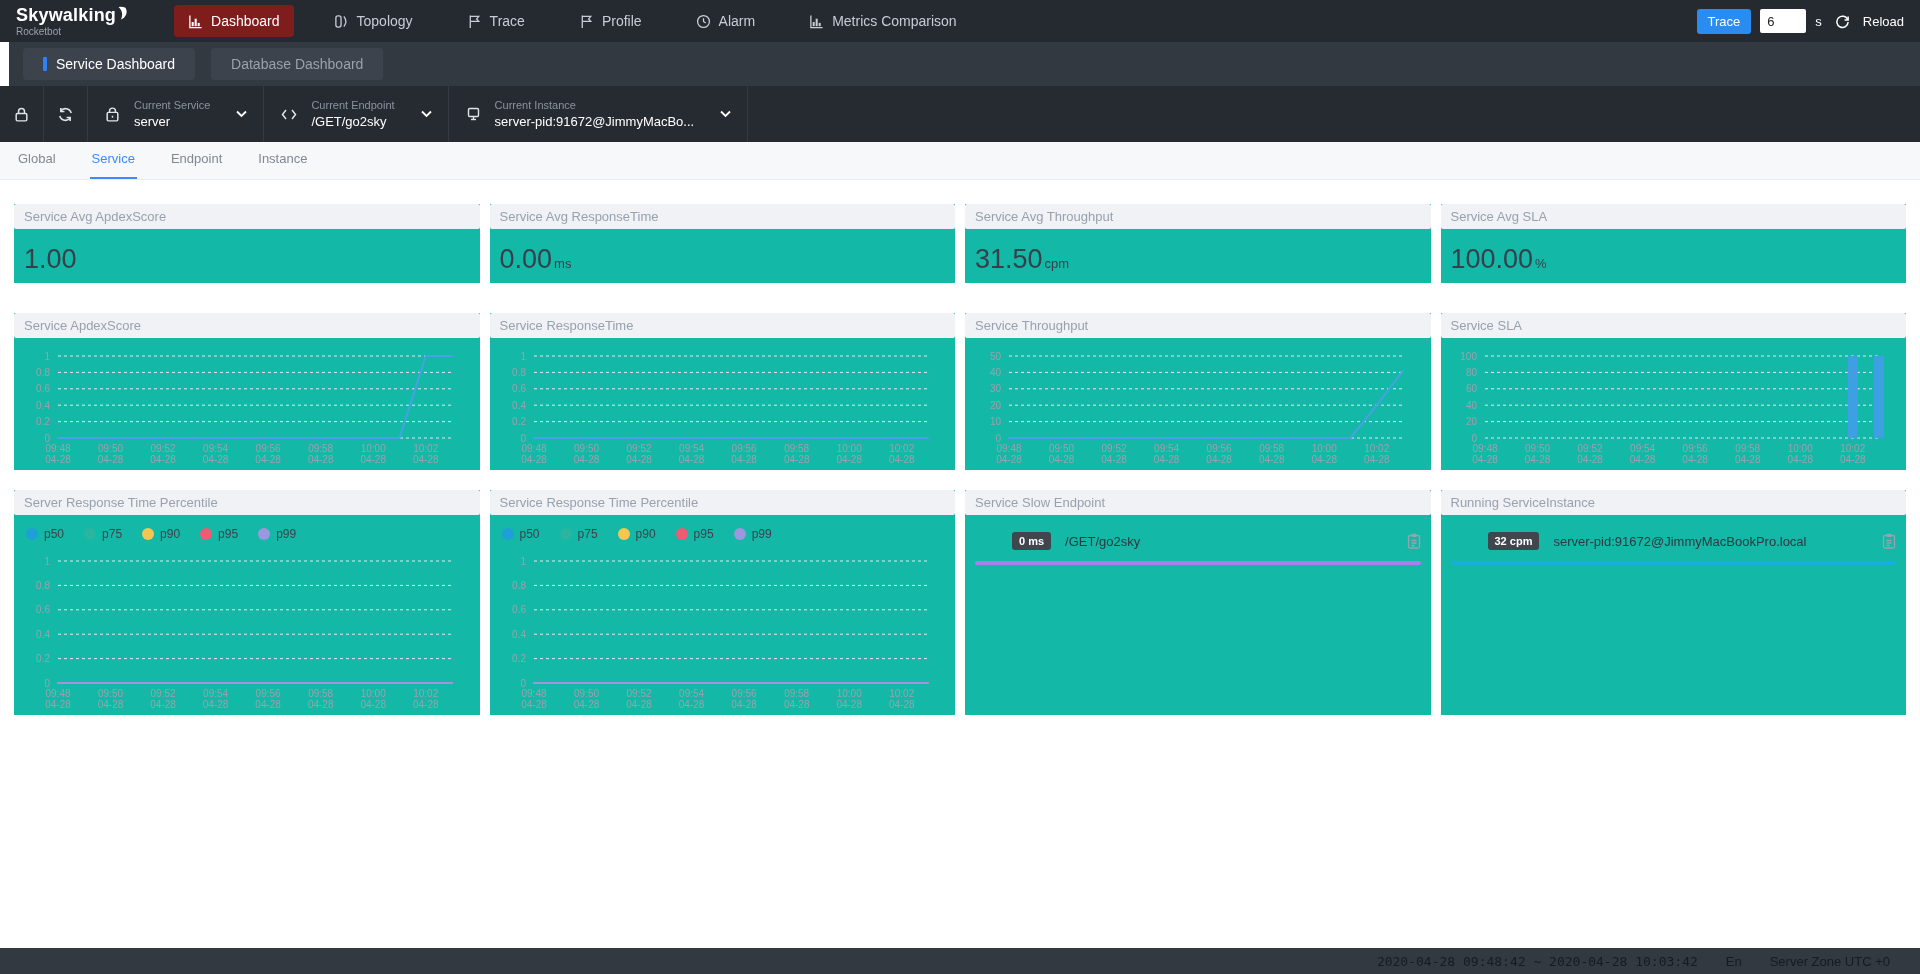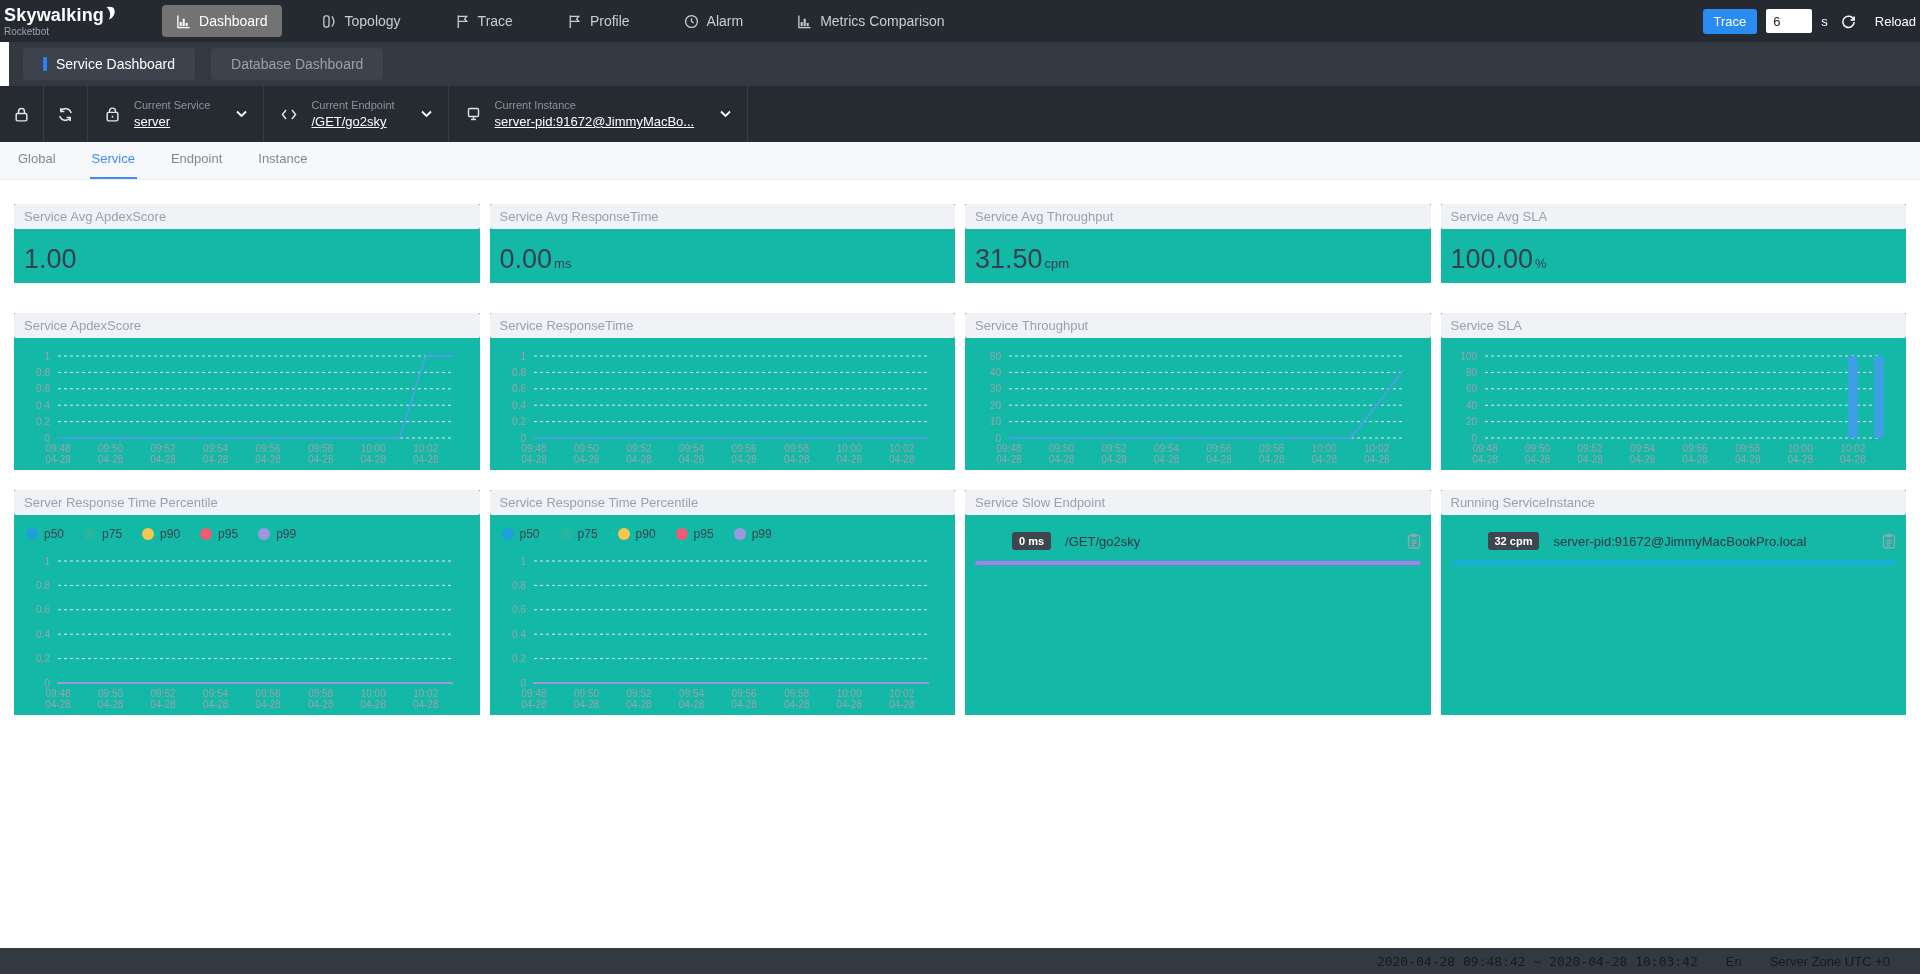--- a/index.html
+++ b/index.html
@@ -1,49 +1,49 @@
 <!DOCTYPE html>
 <html><head>
 <meta charset="utf-8">
 <style>
   * { box-sizing: border-box; margin: 0; padding: 0; }
   html,body { width:1920px; height:974px; overflow:hidden; }
   body { font-family:"Liberation Sans", sans-serif; background:#fff; display:flex; flex-direction:column; }
   svg { display:block; }
 
   
-  .topnav { height:42px; background:#252a31; display:flex; align-items:center; padding:0 4px; flex:0 0 auto; }
+  .topnav { height:42px; background:#252a31; display:flex; align-items:center; padding:0 16px; flex:0 0 auto; }
   .logo { display:flex; flex-direction:column; justify-content:center; margin-right:46px; line-height:1; }
   .logo-row { display:flex; align-items:flex-start; }
   .logo-text { color:#fff; font-size:18px; font-weight:bold; letter-spacing:.2px; }
   .logo-sub { color:#9aa2ac; font-size:10px; margin-top:3px; }
   .nav-items { display:flex; align-items:center; gap:26px; }
   .nav-item { display:flex; align-items:center; gap:8px; color:#c7cdd4; font-size:14px; padding:8px 14px; border-radius:4px; cursor:pointer; white-space:nowrap; }
-  .nav-item.active { background:#737373; color:#fff; }
+  .nav-item.active { background:#7f1d1d; color:#fff; }
   .nav-item svg { flex:0 0 auto; }
   .nav-right { margin-left:auto; display:flex; align-items:center; gap:9px; color:#fff; font-size:13px; }
   .auto-btn { background:#2a8cf0; color:#fff; font-size:13px; border:none; border-radius:3px; padding:5px 11px; cursor:pointer; }
   .interval-input { width:46px; height:24px; border:none; border-radius:2px; font-size:13px; padding:0 7px; color:#222; background:#fff; font-family:"Liberation Sans",sans-serif; }
-  .reload-wrap { display:flex; align-items:center; gap:19px; cursor:pointer; margin-left:4px; }
+  .reload-wrap { display:flex; align-items:center; gap:13px; cursor:pointer; margin-left:4px; }
 
   
   .dash-tabs { height:44px; background:#333941; display:flex; align-items:center; padding:16px 14px; gap:16px; flex:0 0 auto;margin-left:9px; }
   .dash-tab { background:#3d434c; color:#99a1ab; font-size:14px; padding:8px 20px; border-radius:4px; display:flex; align-items:center; gap:9px; cursor:pointer; }
   .dash-tab.active { color:#fff; }
   .dash-tab .notch { width:4px; height:14px; border-radius:1px; background:#2f80f7; display:none; }
   .dash-tab.active .notch { display:block; }
 
   
   .toolbar { height:56px; background:#262b32; display:flex; align-items:stretch; flex:0 0 auto; }
   .tool-btn { width:44px; display:flex; align-items:center; justify-content:center; color:#dfe4e9; cursor:pointer; border-right:1px solid #343b43; }
   .selector { display:flex; align-items:center; padding:0 16px; border-right:1px solid #343b43; cursor:pointer; }
   .selector .sel-icon { color:#dfe4e9; margin-right:13px; display:flex; }
   .sel-texts { display:flex; flex-direction:column; justify-content:center; }
   .sel-label { font-size:11px; color:#8b939e; }
-  .sel-value { font-size:13px; color:#fff; margin-top:3px; white-space:nowrap;text-decoration:underline; }
+  .sel-value { font-size:13px; color:#fff; margin-top:3px; white-space:nowrap; }
   .sel-chev { margin-left:26px; color:#fff; display:flex; }
 
   
   .scope-tabs { height:38px; background:#f7f8fa; border-bottom:1px solid #ebedf1; display:flex; align-items:flex-end; padding:0 16px; gap:32px; flex:0 0 auto; }
   .scope-tab { font-size:13px; color:#7f8893; padding:0 2px 11px; cursor:pointer; border-bottom:2px solid transparent; }
   .scope-tab.active { color:#3d8bf8; border-bottom-color:#3d8bf8; }
 
   
   .content { flex:1 1 auto; background:#fff; padding:24px 14px 0; overflow:hidden; }
   .grid { display:grid; grid-template-columns:repeat(4,1fr); gap:10px; }

